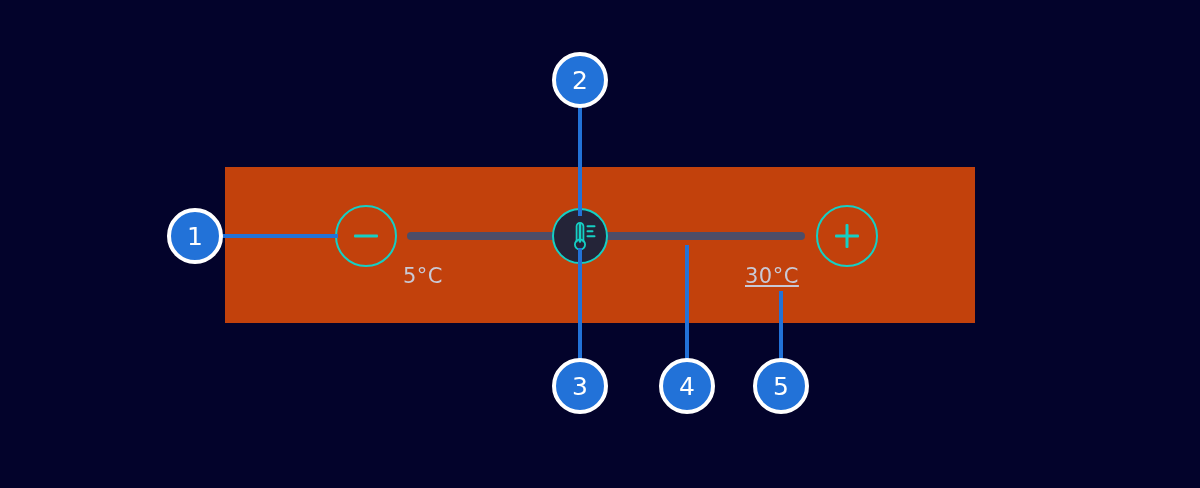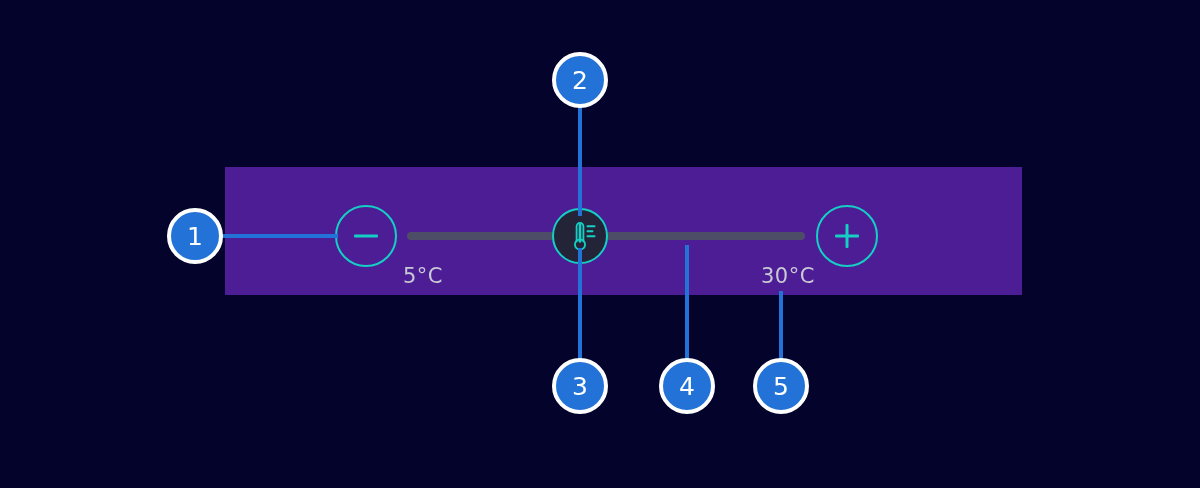--- a/index.html
+++ b/index.html
@@ -15,23 +15,22 @@
     overflow: hidden;
     font-family: "DejaVu Sans", sans-serif;
   }
 
   
   .panel {
     position: absolute;
     left: 225px;
     top: 167px;
     width: 750px;
-    height: 128px;
-    background: #4c1d95;
-    padding-left: 47px;
+    height: 156px;
+    background: #c2410c;
   }
 
   
   .step-btn {
     position: absolute;
     width: 62px;
     height: 62px;
     border-radius: 50%;
     border: 2px solid #15cfc4;
     box-sizing: border-box;
@@ -143,21 +142,21 @@
         <path d="M33.5 26.2 L40.5 26.2" stroke="#15cfc4" stroke-width="2" stroke-linecap="round"></path>
       </svg>
     </div>
 
     <button class="step-btn" id="plus-btn" style="left:591px; top:38px;">
       <span class="bar h"></span>
       <span class="bar v"></span>
     </button>
 
     <div class="range-label" style="left:178px; top:97px;">5°C</div>
-    <div class="range-label" style="left:536px; top:97px;">30°C</div>
+    <div class="range-label" style="left:520px; top:97px;text-decoration:underline;">30°C</div>
   </div>
 
   <div class="leader" style="left:218px; top:234px; width:120px; height:4px;"></div>
   <div class="badge" style="left:167px; top:208px;">
     <span>1</span>
   </div>
 
   <div class="leader" style="left:578px; top:104px; width:4px; height:112px;"></div>
   <div class="badge" style="left:552px; top:52px;">
     <span>2</span>

